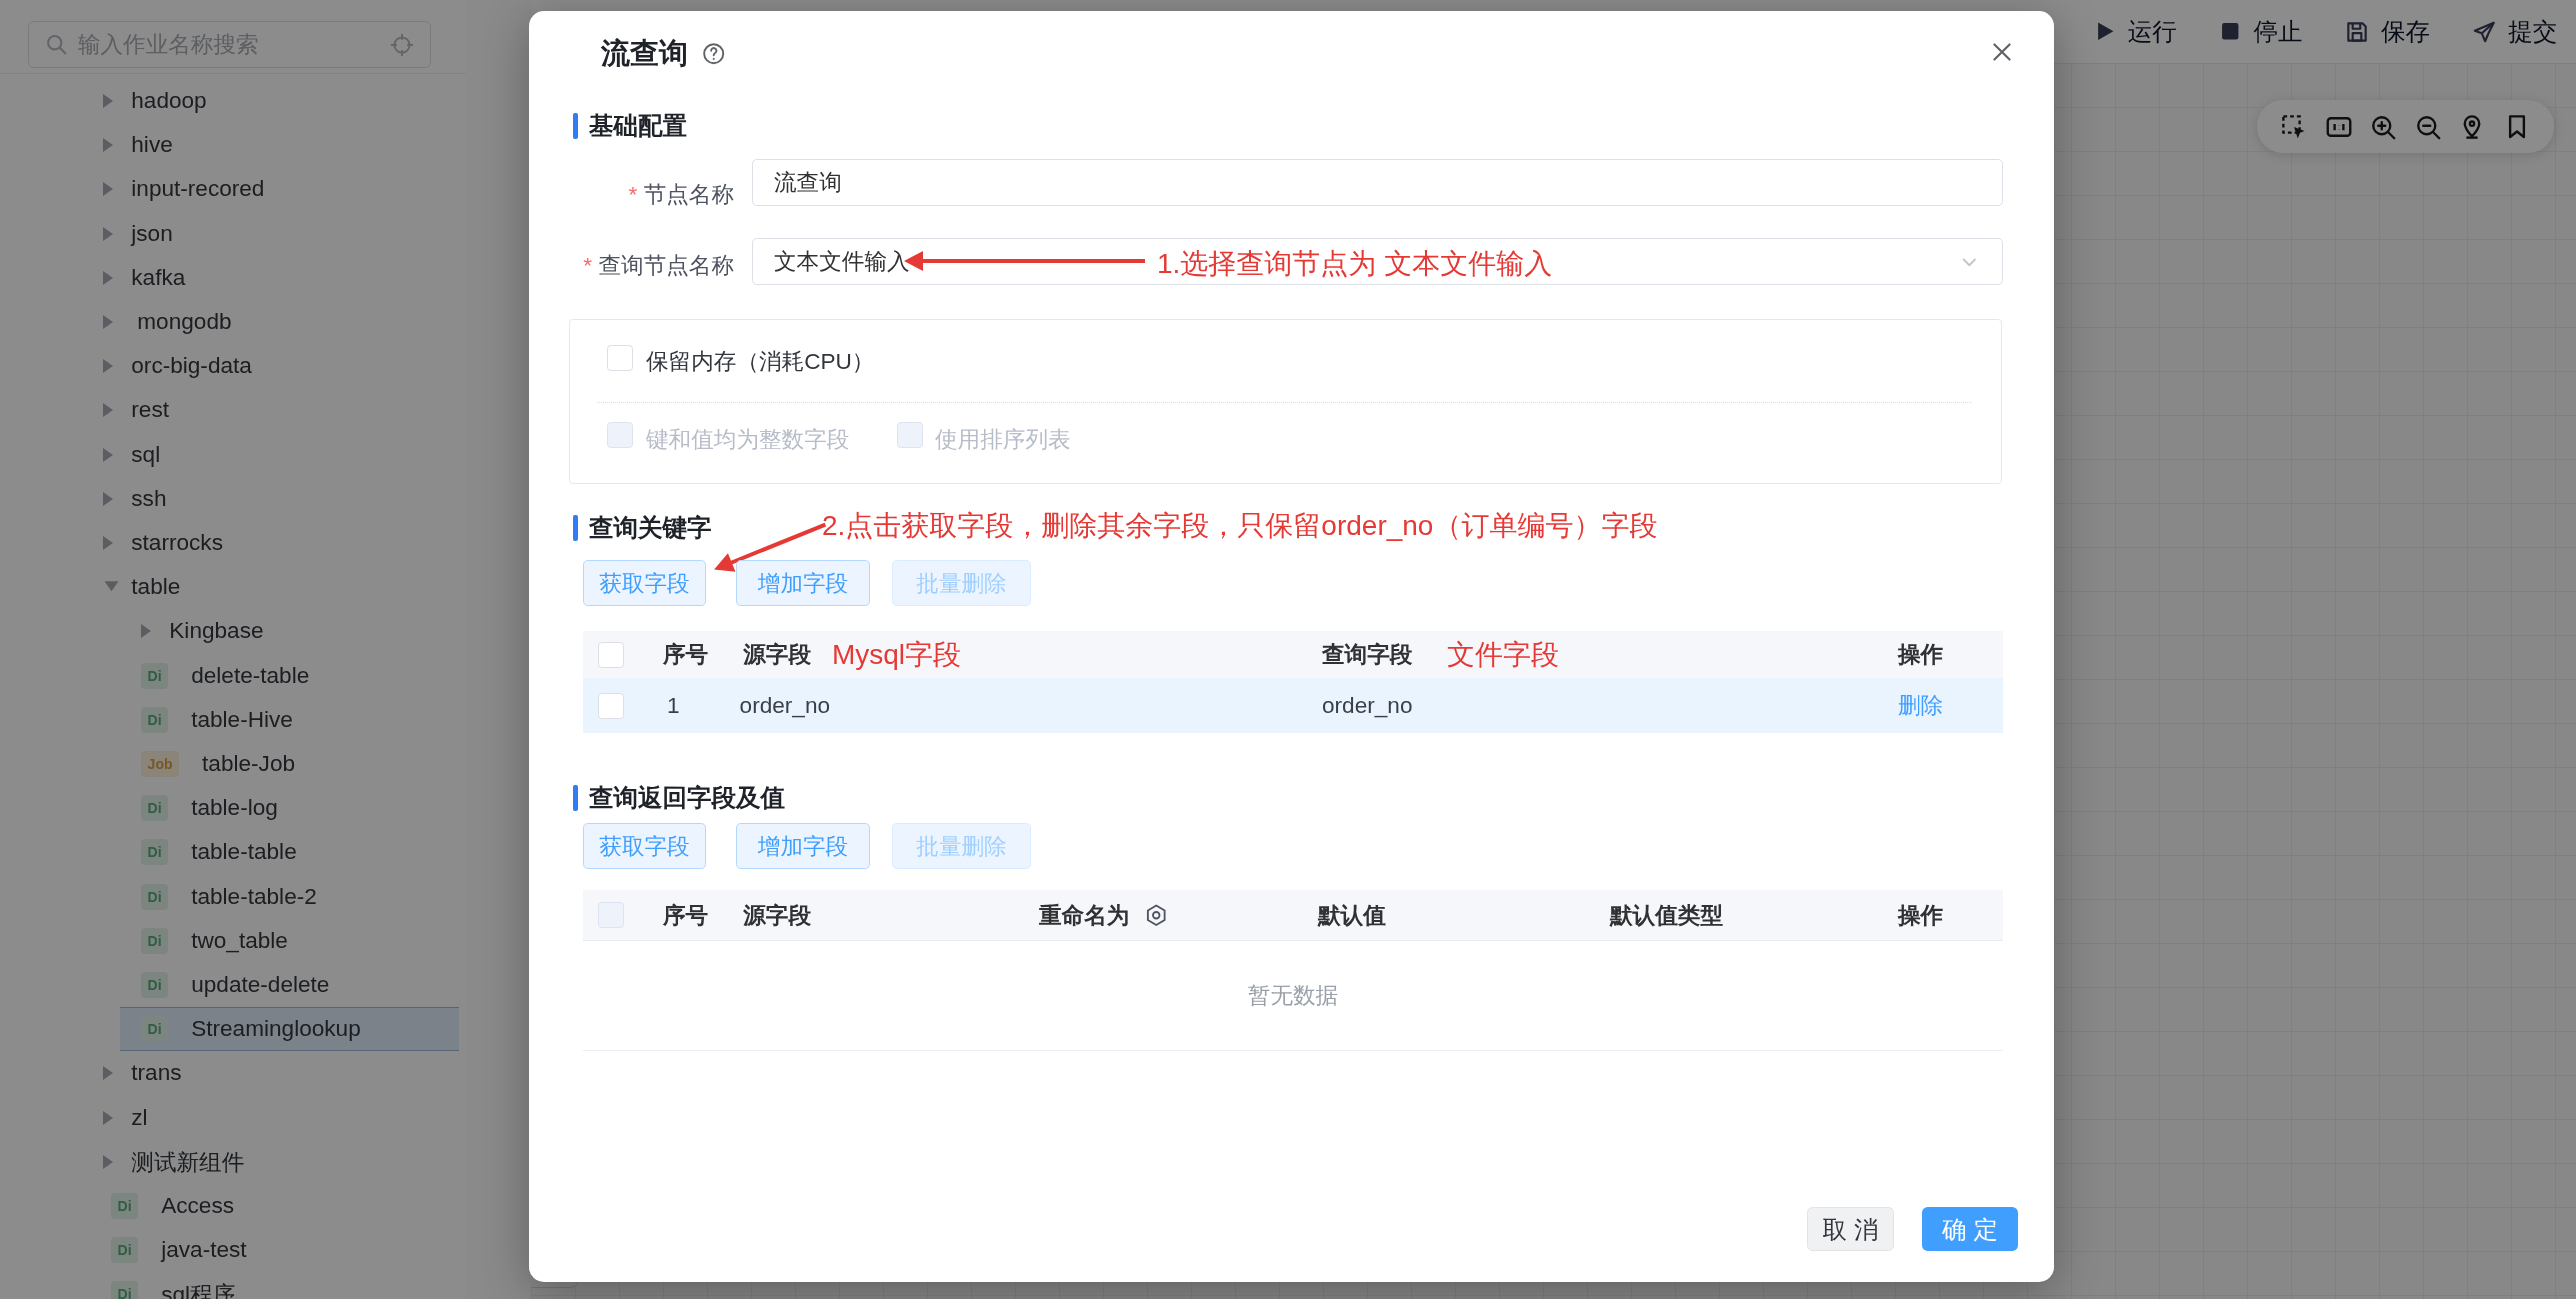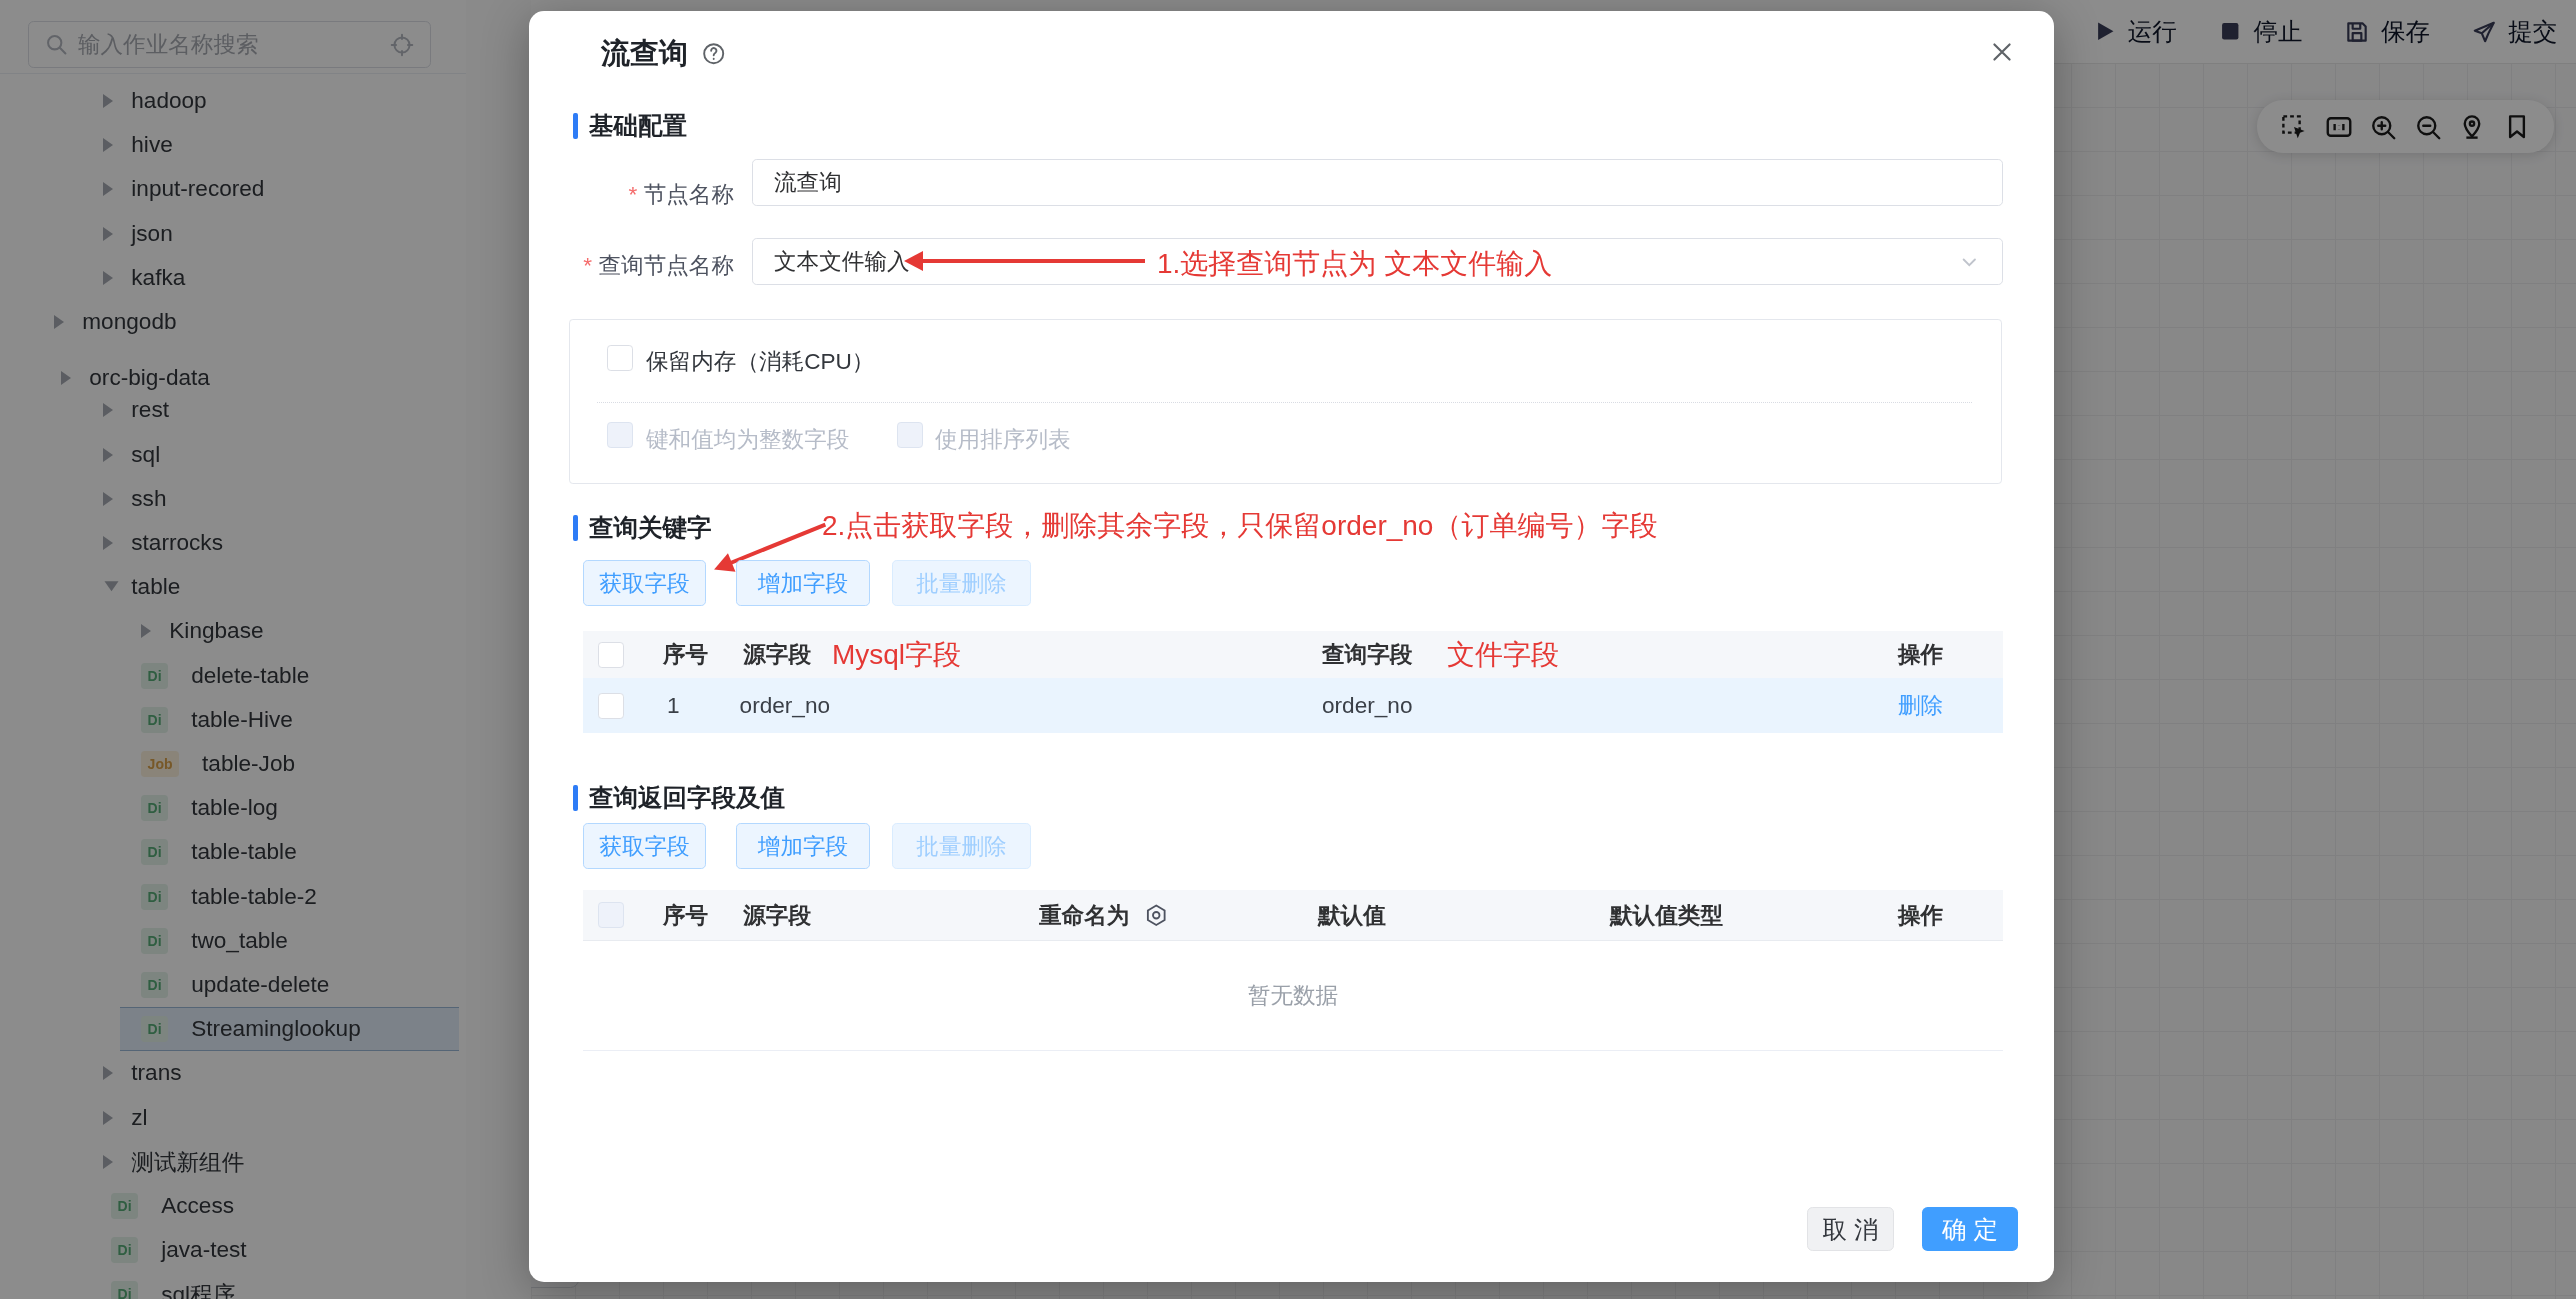--- a/index.html
+++ b/index.html
@@ -102,26 +102,26 @@
         <div class="tree-item" style="top: 212px; padding-left: 103px;">
     <span class="tri"></span>
 
     <span class="tlabel">json</span>
   </div>
         <div class="tree-item" style="top: 256px; padding-left: 103px;">
     <span class="tri"></span>
 
     <span class="tlabel">kafka</span>
   </div>
-        <div class="tree-item" style="top: 300px; padding-left: 54px;">
+        <div class="tree-item" style="top: 300px; padding-left: 103px; gap: 6px;">
     <span class="tri"></span>
 
     <span class="tlabel">mongodb</span>
   </div>
-        <div class="tree-item" style="top: 356px; padding-left: 61px; align-items: center;">
+        <div class="tree-item" style="top: 344px; padding-left: 103px; align-items: center;">
     <span class="tri"></span>
 
     <span class="tlabel">orc-big-data</span>
   </div>
         <div class="tree-item" style="top: 388px; padding-left: 103px;">
     <span class="tri"></span>
 
     <span class="tlabel">rest</span>
   </div>
         <div class="tree-item" style="top: 433px; padding-left: 103px;">

